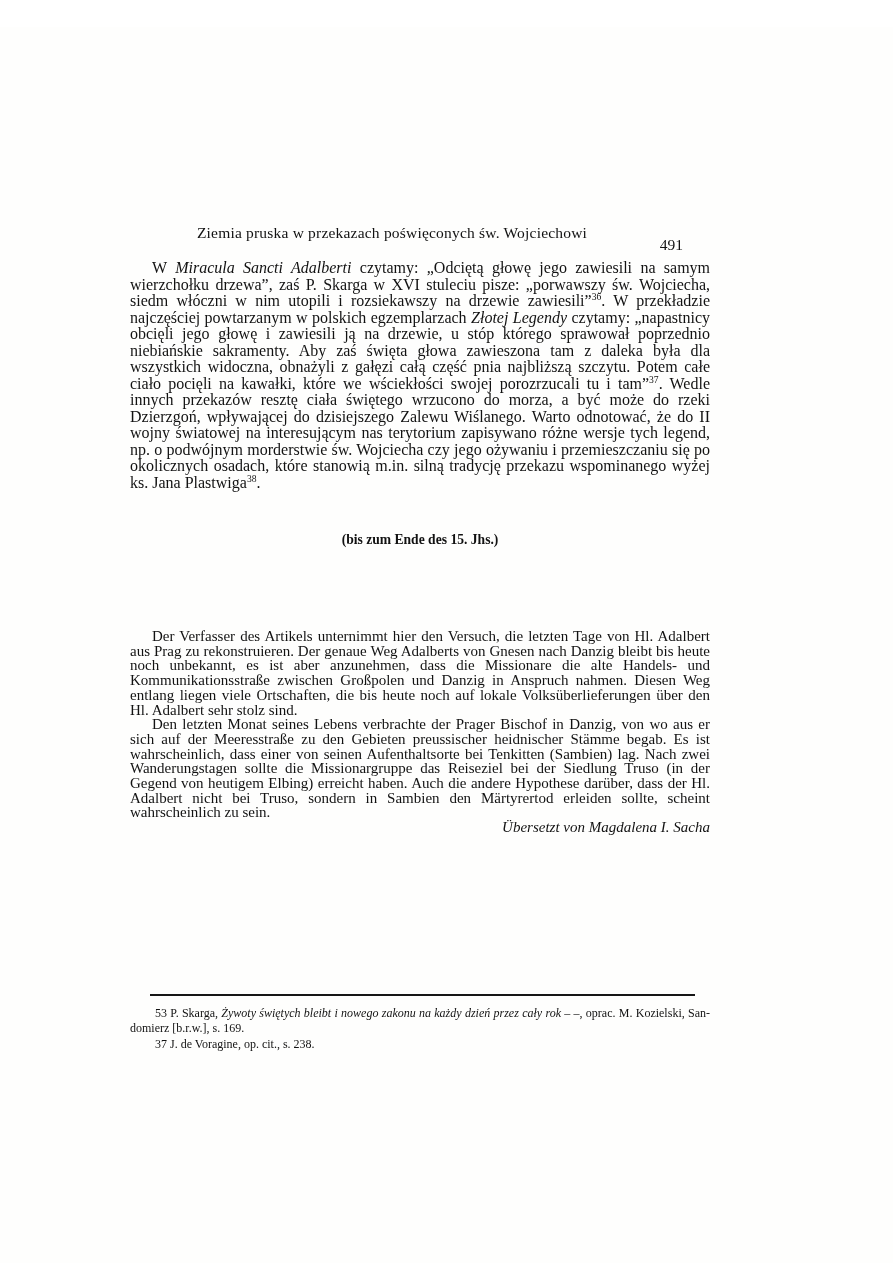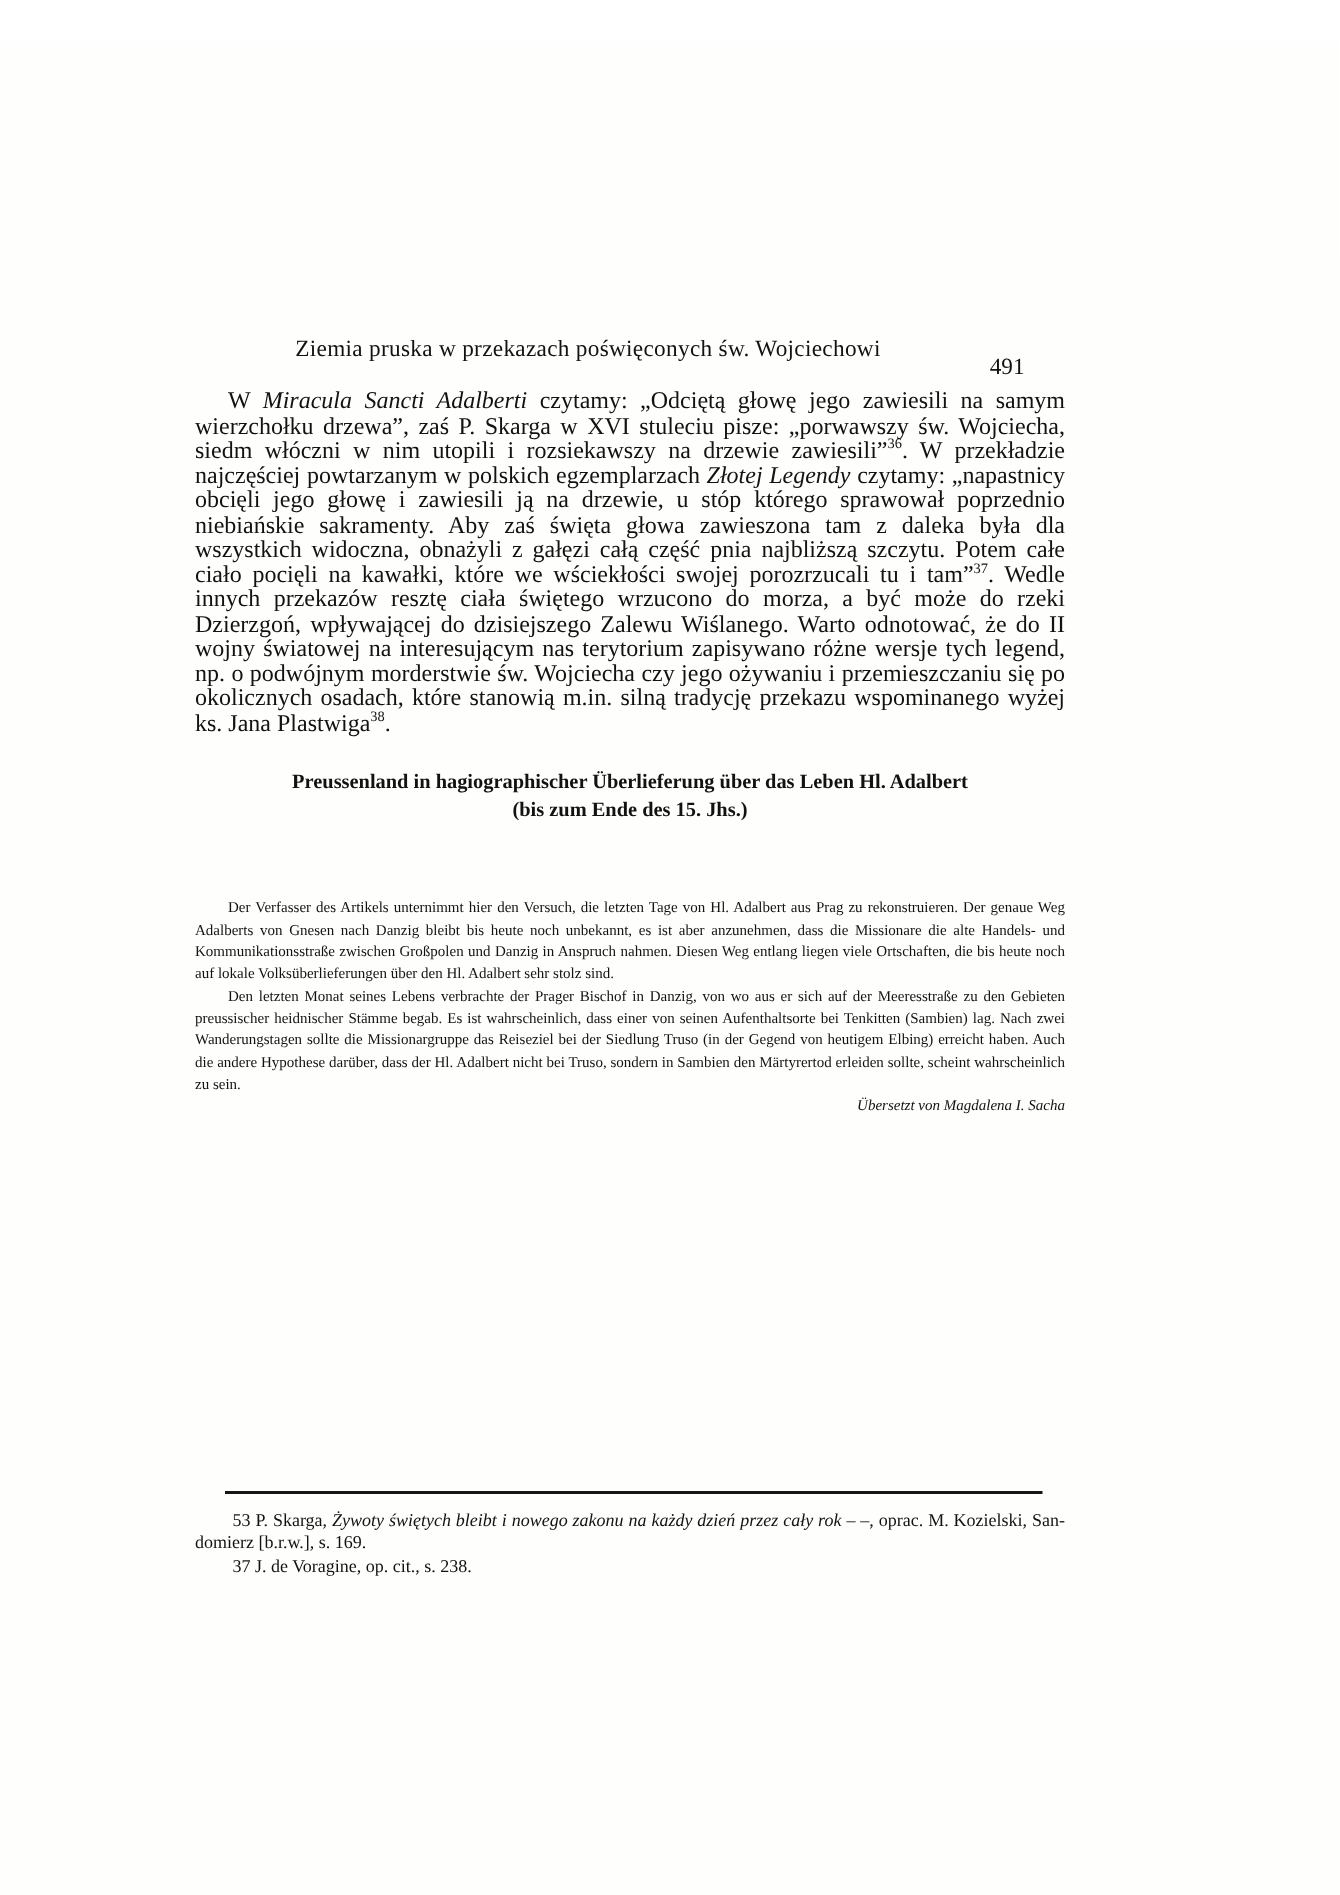--- a/index.html
+++ b/index.html
@@ -72,24 +72,24 @@
     top: 534px;
     left: 130px;
     width: 580px;
     margin: 0;
     font-size: 14px;
     font-weight: normal;
     text-align: center;
   }
   .summary-body {
     position: absolute;
-    top: 572px;
+    top: 602px;
     left: 130px;
     width: 580px;
-    font-size: 10px;
+    font-size: 15px;
     line-height: 14.7px;
     text-align: justify;
   }
   .summary-body p {
     margin: 0;
     text-indent: 22px;
   }
   .translator-credit {
     margin: 0;
     text-align: right;
@@ -125,21 +125,21 @@
 <div class="page">
 
   <div class="running-head">
     <span class="running-title">Ziemia pruska w przekazach poświęconych św. Wojciechowi</span>
     <span class="page-number">491</span>
   </div>
 
   <p class="body-paragraph"><span>W </span><span class="it">Miracula Sancti Adalberti</span><span> czytamy: „Odciętą głowę jego zawiesili na samym wierzchołku drzewa”, zaś P. Skarga w XVI stuleciu pisze: „porwawszy św. Wojciecha, siedm włóczni w nim utopili i rozsiekawszy na drzewie zawiesili”</span><sup>36</sup><span>. W przekładzie najczęściej powtarzanym w polskich egzemplarzach </span><span class="it">Złotej Legendy</span><span> czytamy: „napastnicy obcięli jego głowę i zawiesili ją na drzewie, u stóp którego sprawował poprzednio niebiańskie sakramenty. Aby zaś święta głowa zawieszona tam z daleka była dla wszystkich widoczna, obnażyli z gałęzi całą część pnia najbliższą szczytu. Potem całe ciało pocięli na kawałki, które we wściekłości swojej porozrzucali tu i tam”</span><sup>37</sup><span>. Wedle innych przekazów resztę ciała świętego wrzucono do morza, a być może do rzeki Dzierzgoń, wpływającej do dzisiejszego Zalewu Wiślanego. Warto odnotować, że do II wojny światowej na interesującym nas terytorium zapisywano różne wersje tych legend, np. o podwójnym morderstwie św. Wojciecha czy jego ożywaniu i przemieszczaniu się po okolicznych osadach, które stanowią m.in. silną tradycję przekazu wspominanego wyżej ks. Jana Plastwiga</span><sup>38</sup><span>.</span></p>
 
   <h2 class="summary-heading">
-    <span>Preussenland in hagiographischer Überlieferung über das Leben Hl. Adalbert</span><br>
+    <br>
     <span>(bis zum Ende des 15. Jhs.)</span>
   </h2>
 
 
   <div class="summary-body">
     <p>Der Verfasser des Artikels unternimmt hier den Versuch, die letzten Tage von Hl. Adalbert aus Prag zu rekonstruieren. Der genaue Weg Adalberts von Gnesen nach Danzig bleibt bis heute noch unbekannt, es ist aber anzunehmen, dass die Missionare die alte Handels- und Kommunikationsstraße zwischen Großpolen und Danzig in Anspruch nahmen. Diesen Weg entlang liegen viele Ortschaften, die bis heute noch auf lokale Volksüberlieferungen über den Hl. Adalbert sehr stolz sind.</p>
     <p>Den letzten Monat seines Lebens verbrachte der Prager Bischof in Danzig, von wo aus er sich auf der Meeresstraße zu den Gebieten preussischer heidnischer Stämme begab. Es ist wahrscheinlich, dass einer von seinen Aufenthaltsorte bei Tenkitten (Sambien) lag. Nach zwei Wanderungstagen sollte die Missionargruppe das Reiseziel bei der Siedlung Truso (in der Gegend von heutigem Elbing) erreicht haben. Auch die andere Hypothese darüber, dass der Hl. Adalbert nicht bei Truso, sondern in Sambien den Märtyrertod erleiden sollte, scheint wahrscheinlich zu sein.</p>
     <p class="translator-credit">Übersetzt von Magdalena I. Sacha</p>
   </div>
 

